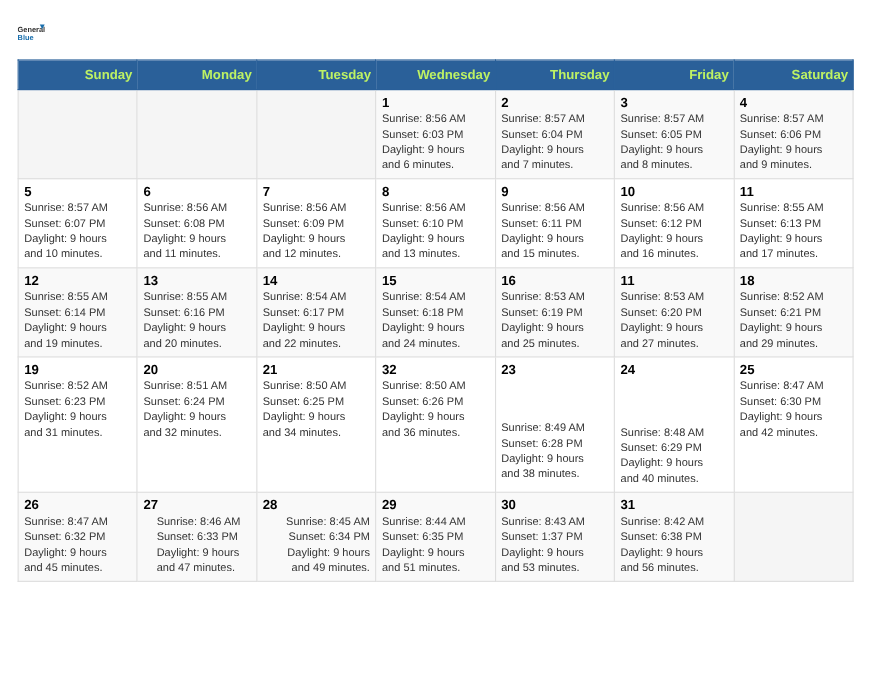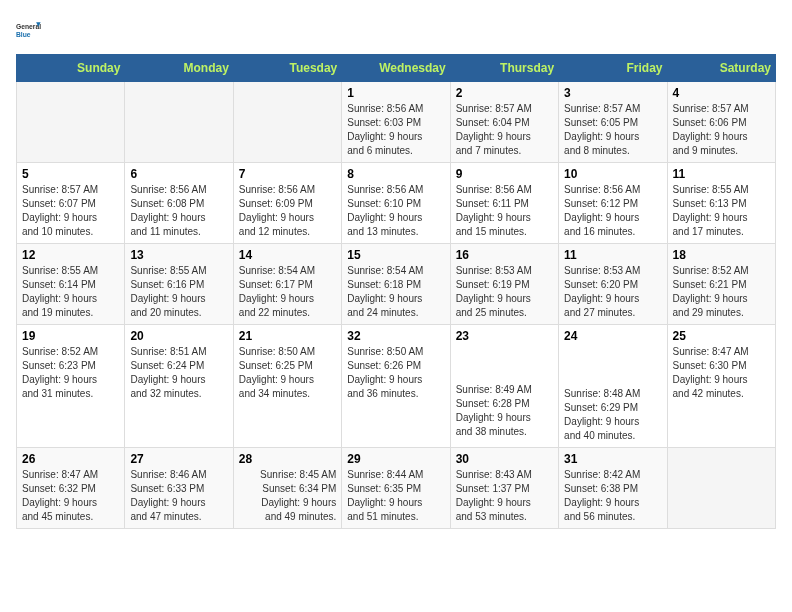--- a/index.html
+++ b/index.html
@@ -298,21 +298,21 @@
       <tr>
         <td>
           <span class="day-number">26</span>
           <div class="day-info" style="white-space: pre-line;">Sunrise: 8:47 AM
 Sunset: 6:32 PM
 Daylight: 9 hours
 and 45 minutes.</div>
         </td>
         <td>
           <span class="day-number">27</span>
-          <div class="day-info" style="white-space: pre-line;">Sunrise: 8:46 AM
+          <div class="day-info" style="white-space: pre-line; margin-left: 12px;">Sunrise: 8:46 AM
 Sunset: 6:33 PM
 Daylight: 9 hours
 and 47 minutes.</div>
         </td>
         <td>
           <span class="day-number">28</span>
           <div class="day-info" style="white-space: pre-line; text-align: right;">Sunrise: 8:45 AM
 Sunset: 6:34 PM
 Daylight: 9 hours
 and 49 minutes.</div>

